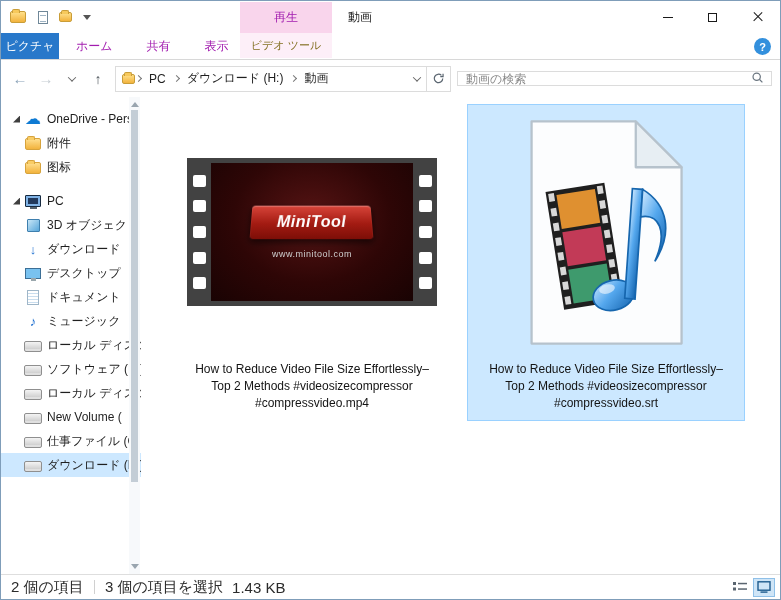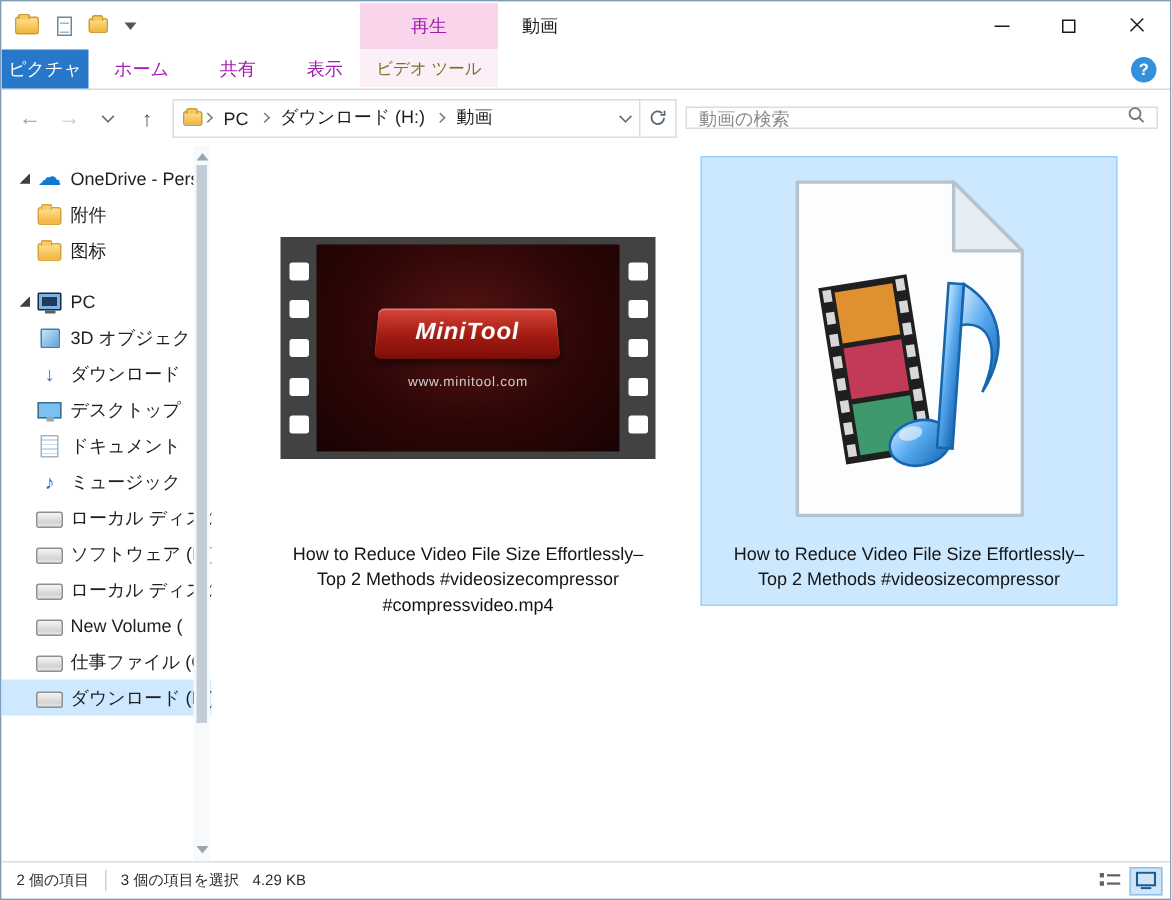--- a/index.html
+++ b/index.html
@@ -134,21 +134,21 @@
   .mlogo { background:linear-gradient(#d8453a 0%, #a31b12 55%, #7d0e07 100%); border-radius:4px;
            color:#fff; font-style:italic; font-weight:700; font-size:16px; padding:8px 26px;
            letter-spacing:.5px; transform:perspective(120px) rotateX(10deg);
            box-shadow:0 3px 7px rgba(0,0,0,.65), inset 0 1px 1px rgba(255,255,255,.35); }
   .murl { margin-top:10px; color:#cfcfcf; font-size:9px; letter-spacing:.5px; }
 
   .srticon { display:block; }
 
   
   .statusbar { height:25px; flex:none; border-top:1px solid #dedede; display:flex; align-items:center;
-               padding:0 5px 0 10px; font-size:10px; color:#2b2b2b; background:#fff; }
+               padding:0 5px 0 10px; font-size:15px; color:#2b2b2b; background:#fff; }
   .sb-div { width:1px; height:14px; background:#d0d0d0; margin:0 10px; flex:none; }
   .sb-size { margin-left:9px; }
   .view-toggles { margin-left:auto; display:flex; }
   .vt { width:22px; height:19px; display:flex; align-items:center; justify-content:center;
         margin-left:2px; border:1px solid transparent; }
   .vt.active { background:#cfe5f7; border-color:#8fc0e8; }
 </style>
 </head>
 <body>
 
@@ -365,30 +365,31 @@
           <ellipse cx="84" cy="156" rx="18" ry="13" fill="url(#ng)" transform="rotate(-18 84 156)"></ellipse>
           <rect x="94" y="62" width="9" height="96" fill="url(#ng)"></rect>
           <path d="M103 62 C126 74 132 98 118 124 C128 96 118 82 103 86 Z" fill="url(#ng)"></path>
           <ellipse cx="78" cy="151" rx="7" ry="4" fill="#ffffff" opacity="0.55" stroke="none" transform="rotate(-18 78 151)"></ellipse>
         </g>
       </svg>
     </div>
     <div class="tile-name">
             <div>How to Reduce Video File Size Effortlessly–</div>
             <div>Top 2 Methods #videosizecompressor</div>
+            <div>#compressvideo.srt</div>
           </div>
   </div>
       </div>
   </div>
 
   <div class="statusbar">
     <span>2 個の項目</span>
     <span class="sb-div"></span>
     <span>3 個の項目を選択</span>
-    <span class="sb-size">4.29 KB</span>
+    <span class="sb-size">1.43 KB</span>
     <div class="view-toggles">
       <div class="vt">
         <svg width="14" height="12" viewBox="0 0 14 12">
           <g fill="#5a6570">
             <rect x="0" y="1" width="3" height="3"></rect>
               <rect x="5" y="1.8" width="9" height="1.5"></rect>
             <rect x="0" y="6.5" width="3" height="3"></rect>
               <rect x="5" y="7.3" width="9" height="1.5"></rect>
           </g>
         </svg>

